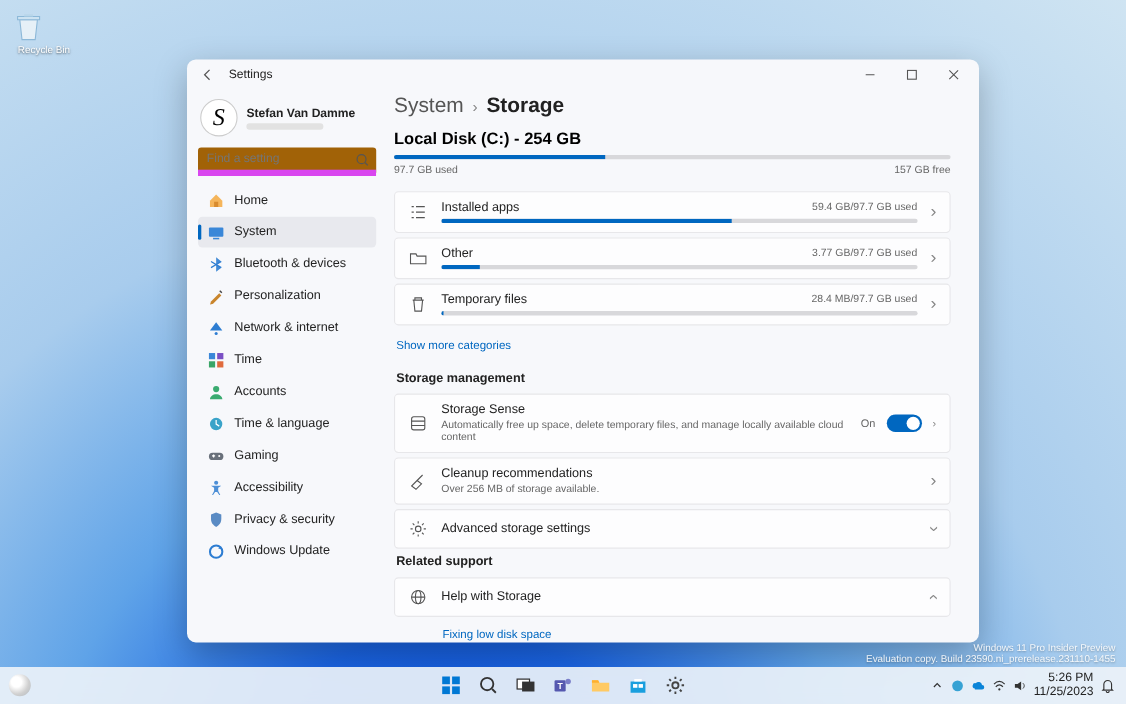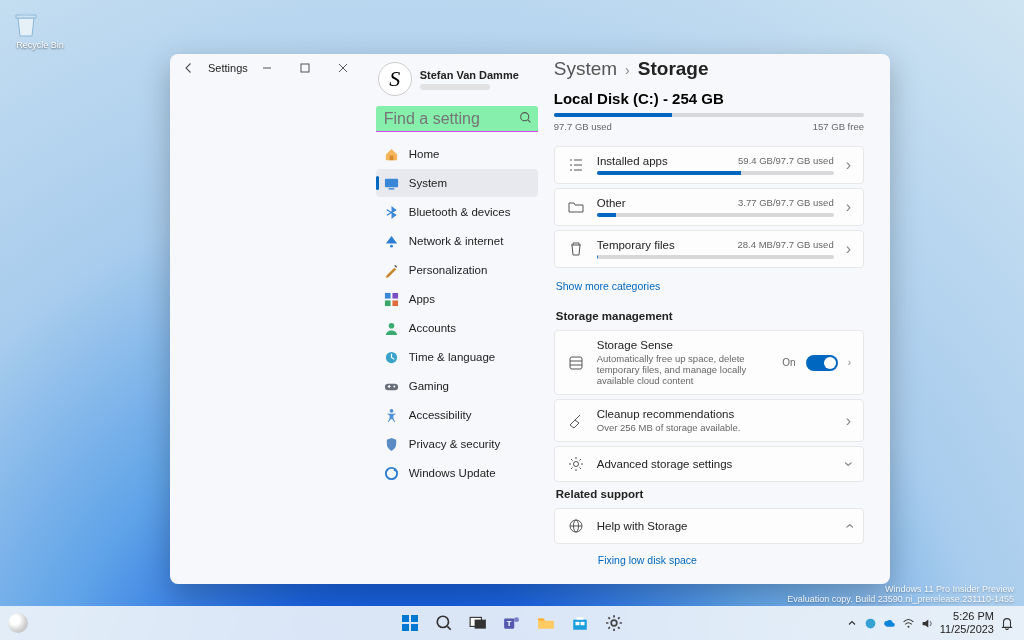--- a/index.html
+++ b/index.html
@@ -14,38 +14,38 @@
   .desktop-icon .lbl { text-shadow: 0 1px 2px rgba(0,0,0,.6); }
 
   
   .window {
     position: absolute;
     top: 54px; left: 170px;
     width: 720px; height: 530px;
     background: #f7f8fb;
     border-radius: 8px;
     box-shadow: 0 10px 30px rgba(0,0,0,.25);
-    display: flex; 
+    display: flex; flex-direction: column;
     overflow: hidden;
   }
   .titlebar { height: 28px; display: flex; align-items: center; padding: 0 4px 0 10px; font-size: 11px; color: #222; }
   .titlebar .back { width: 18px; height: 18px; display:flex; align-items:center; justify-content:center; margin-right: 10px; color:#555; }
   .titlebar .wincontrols { margin-left: auto; display: flex; }
   .titlebar .wc { width: 38px; height: 26px; display:flex; align-items:center; justify-content:center; color:#555; }
 
   .body { flex:1; display:flex; overflow:hidden; }
 
   .sidebar { width: 178px; padding: 4px 6px 8px 10px; display:flex; flex-direction:column; }
   .profile { display:flex; align-items:center; gap:8px; padding: 4px 2px 8px 2px; }
   .avatar { width: 34px; height:34px; border-radius:50%; border:1px solid #ccc; background:#fff; display:flex; align-items:center; justify-content:center; font-family: Georgia, serif; font-style: italic; font-size:22px; }
   .profile .uname { font-size: 11px; font-weight:600; color:#222; }
   .profile .usub { width:70px; height:6px; background:#e2e2e2; border-radius:3px; margin-top:3px; }
 
   .search { position:relative; margin: 2px 0 8px 0; }
-  .search input { width:100%; height:26px; border:none; border-bottom:1px solid #d946ef; background:#86efac; padding: 0 24px 0 8px; font-size:16px; border-radius:3px 3px 0 0; outline:none; }
+  .search input { width:100%; height:26px; border:none; border-bottom:6px solid #d946ef; background:#a16207; padding: 0 24px 0 8px; font-size:11px; border-radius:3px 3px 0 0; outline:none; }
   .search .sicon { position:absolute; right:6px; top:5px; color:#555; }
 
   .nav { display:flex; flex-direction:column; gap:1px; }
   .nav-item { display:flex; align-items:center; gap:9px; height:28px; padding:0 8px; border-radius:4px; font-size:11.5px; color:#222; position:relative; }
   .nav-item.active { background:#e8e9ee; }
   .nav-item.active::before { content:""; position:absolute; left:0; top:7px; width:3px; height:14px; background:#0067c0; border-radius:2px; }
   .nav-item .ic { width:16px; height:16px; display:flex; align-items:center; justify-content:center; }
 
   .main { flex:1; padding: 4px 26px 8px 10px; overflow-y:auto; overflow-x:hidden; }
   .main::-webkit-scrollbar { width:4px; }
@@ -171,45 +171,45 @@
               <svg width="15" height="15" viewBox="0 0 16 16">
                 <path fill="#2d7dd2" d="M8 1v14l5-4-5-3 5-3z" opacity=".9"></path>
                 <path fill="none" stroke="#2d7dd2" stroke-width="1.2" d="M3 5l10 6M3 11l10-6"></path>
               </svg>
             </span>
             <span>Bluetooth &amp; devices</span>
           </div>
         <div class="nav-item">
             <span class="ic">
               <svg width="15" height="15" viewBox="0 0 16 16">
+                <path fill="#c9852c" d="m3 13 8-8 2 2-8 8-3 1z"></path>
+                <path fill="#444" d="m11 3 2 2 1-1-2-2z"></path>
+              </svg>
+            </span>
+            <span>Personalization</span>
+          </div>
+        <div class="nav-item">
+            <span class="ic">
+              <svg width="15" height="15" viewBox="0 0 16 16">
                 <path fill="#2d7dd2" d="M8 2 2 10h12z"></path>
                 <circle cx="8" cy="13" r="1.5" fill="#2d7dd2"></circle>
               </svg>
             </span>
             <span>Network &amp; internet</span>
-          </div>
-        <div class="nav-item">
-            <span class="ic">
-              <svg width="15" height="15" viewBox="0 0 16 16">
-                <path fill="#c9852c" d="m3 13 8-8 2 2-8 8-3 1z"></path>
-                <path fill="#444" d="m11 3 2 2 1-1-2-2z"></path>
-              </svg>
-            </span>
-            <span>Personalization</span>
           </div>
         <div class="nav-item">
             <span class="ic">
               <svg width="15" height="15" viewBox="0 0 16 16">
                 <rect x="1" y="1" width="6" height="6" fill="#3a87d8"></rect>
                 <rect x="9" y="1" width="6" height="6" fill="#7a4fc4"></rect>
                 <rect x="1" y="9" width="6" height="6" fill="#39a567"></rect>
                 <rect x="9" y="9" width="6" height="6" fill="#e06b3d"></rect>
               </svg>
             </span>
-            <span>Apps</span>
+            <span>Time</span>
           </div>
         <div class="nav-item">
             <span class="ic">
               <svg width="15" height="15" viewBox="0 0 16 16">
                 <circle cx="8" cy="5" r="3" fill="#3aab70"></circle>
                 <path fill="#3aab70" d="M2 15c0-3 3-5 6-5s6 2 6 5z"></path>
               </svg>
             </span>
             <span>Accounts</span>
           </div>

